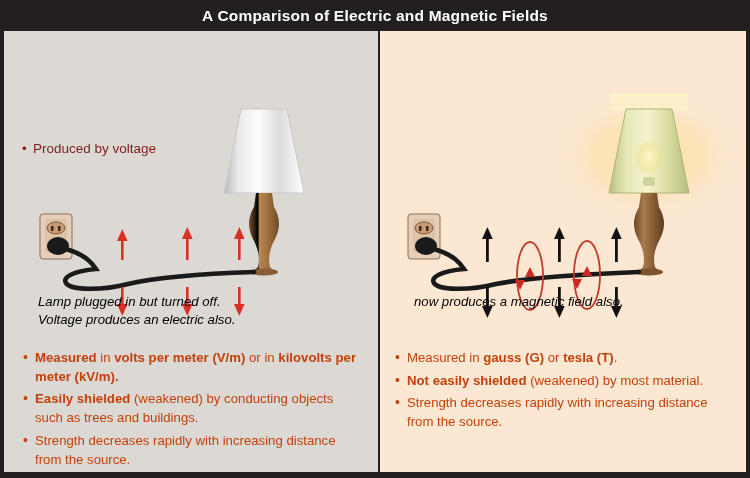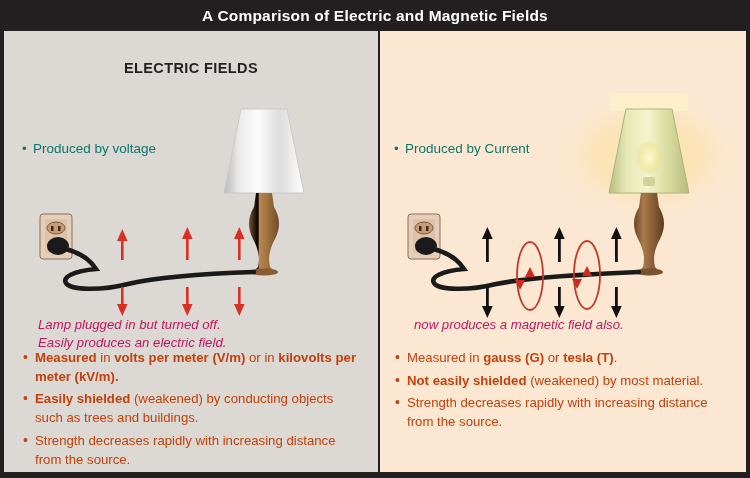--- a/index.html
+++ b/index.html
@@ -13,45 +13,44 @@
 
   
   .panel{position:absolute;top:31px;height:441px;overflow:hidden;}
   .panel-left{left:4px;width:374px;background:#dcd8d3;}
   .panel-right{left:380px;width:366px;background:#fce8d2;}
   .divider{position:absolute;left:378px;top:31px;width:2px;height:441px;background:#231f20;}
 
   .heading{position:absolute;top:29px;width:100%;text-align:center;
            font-size:14.5px;font-weight:bold;color:#231f20;letter-spacing:.4px;}
 
-  .toptext{position:absolute;font-size:13.5px;color:#0f766e;line-height:1.25;}
+  .toptext{position:absolute;font-size:13.5px;color:#7f1d1d;line-height:1.25;}
   .toptext .bul{display:inline-block;width:11px;}
 
-  .caption{position:absolute;font-style:italic;font-size:13.2px;color:#be185d;line-height:1.38;margin-top:23px;}
+  .caption{position:absolute;font-style:italic;font-size:13.2px;color:#000000;line-height:1.38;}
 
   .bullets{position:absolute;font-size:13.2px;color:#c2410c;line-height:1.42;}
   .bullets .li{position:relative;padding-left:13px;margin-bottom:4px;}
   .bullets .li::before{content:"\2022";position:absolute;left:1px;top:-1px;font-size:14px;}
   .bullets b{font-weight:bold;}
 
   
   .scene{position:absolute;left:0;top:0;width:100%;height:100%;pointer-events:none;}
 </style>
 </head>
 <body>
 
 <div id="page">
 
   <div class="titlebar">
     <span class="t">A Comparison of Electric and Magnetic Fields</span>
   </div>
 
   <div class="panel panel-left">
 
-    <div class="heading">ELECTRIC FIELDS</div>
 
     <div class="toptext" style="left:18px;top:110px;">
       <span class="bul">•</span><span>Produced by voltage</span>
     </div>
 
     <svg class="scene" viewBox="0 0 374 441">
       <defs>
         <linearGradient id="shadeOff" x1="0" y1="0" x2="1" y2="0">
           <stop offset="0%" stop-color="#b9b9b9"></stop>
           <stop offset="18%" stop-color="#e9e9e9"></stop>
@@ -116,38 +115,35 @@
         </g>
         <g>
           <rect x="234" y="256" width="2.6" height="22"></rect>
           <polygon points="235.3,285 240.6,273 230,273"></polygon>
         </g>
       </g>
     </svg>
 
     <div class="caption" style="left:34px;top:262px;">
       <div>Lamp plugged in but turned off.</div>
-      <div>Easily produces an electric field.</div>
+      <div>Voltage produces an electric also.</div>
     </div>
 
     <div class="bullets" id="left-bullets" style="left:18px;top:318px;width:342px;">
         <div class="li"><b>Measured</b><span> in </span><b>volts per meter (V/m)</b><span> or in </span><b>kilovolts per meter (kV/m).</b></div>
         <div class="li"><b>Easily shielded</b><span> (weakened) by conducting objects such as trees and buildings.</span></div>
         <div class="li"><span>Strength decreases rapidly with increasing distance from the source.</span></div>
       </div>
   </div>
 
   <div class="divider"></div>
 
   <div class="panel panel-right">
 
 
-    <div class="toptext" style="left:14px;top:110px;">
-      <span class="bul">•</span><span>Produced by Current</span>
-    </div>
 
     <svg class="scene" viewBox="0 0 366 441">
       <defs>
         <linearGradient id="shadeOn" x1="0" y1="0" x2="1" y2="0">
           <stop offset="0%" stop-color="#b9bf84"></stop>
           <stop offset="22%" stop-color="#e6e8b6"></stop>
           <stop offset="48%" stop-color="#f6f3cd"></stop>
           <stop offset="74%" stop-color="#d9dc9e"></stop>
           <stop offset="100%" stop-color="#b6bc80"></stop>
         </linearGradient>

